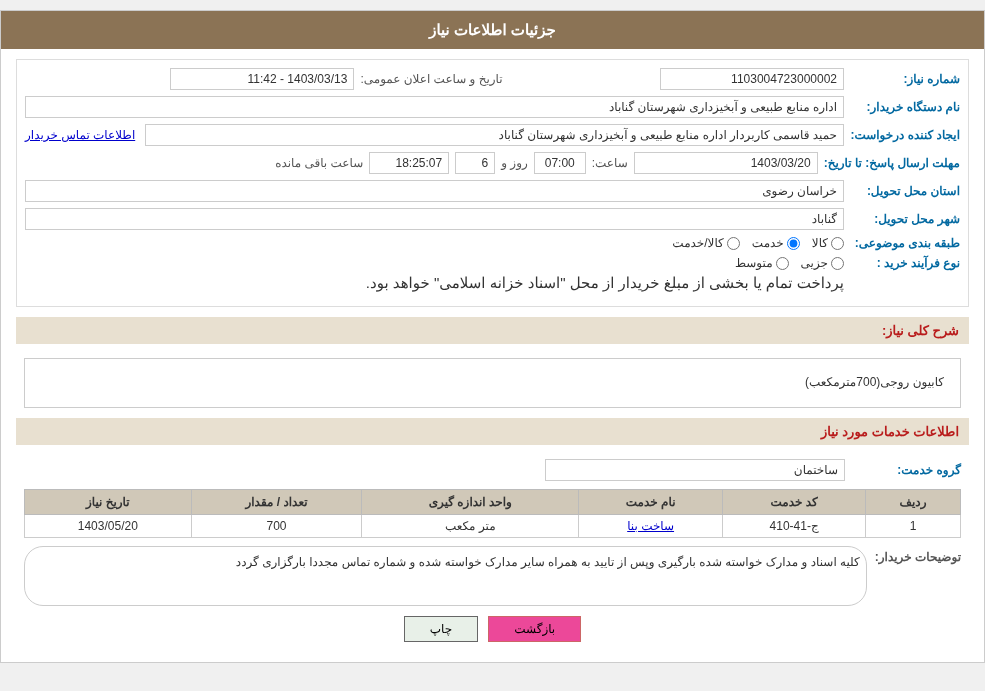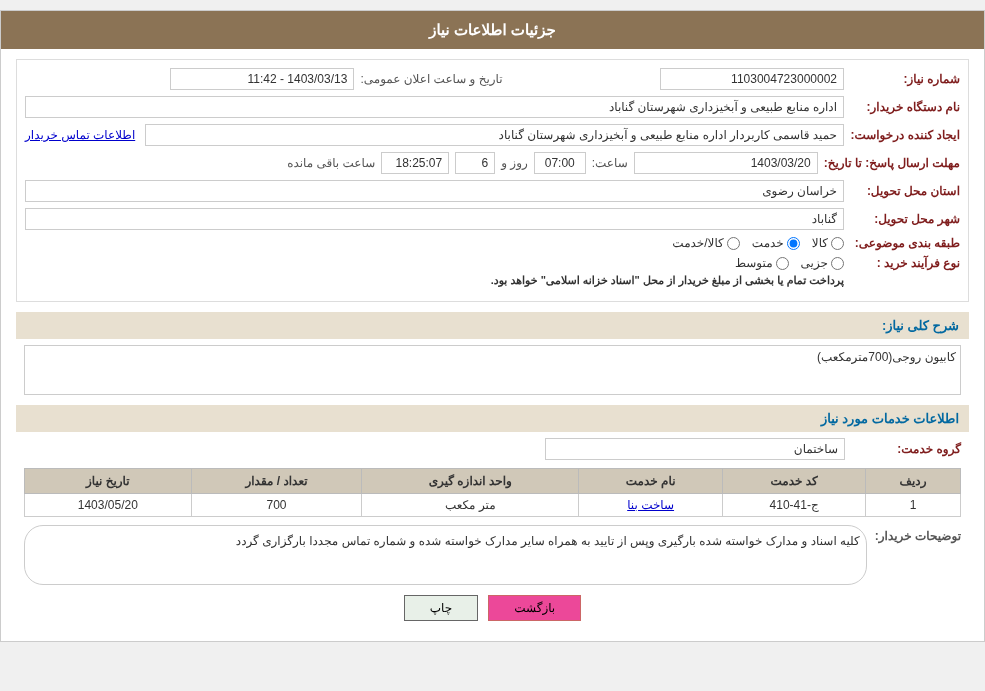--- a/index.html
+++ b/index.html
@@ -32,21 +32,21 @@
       margin-bottom: 10px;
       padding: 8px;
     }
     .form-row {
       display: flex;
       align-items: center;
       margin-bottom: 6px;
       gap: 6px;
     }
     .form-label {
-      color: #7f1d1d;
+      color: #0369a1;
       font-weight: bold;
       white-space: nowrap;
       min-width: 110px;
       text-align: right;
     }
     .form-value {
       border: 1px solid #ccc;
       padding: 3px 6px;
       background: #fff;
       min-height: 22px;
@@ -74,27 +74,27 @@
     .radio-item {
       display: flex;
       align-items: center;
       gap: 3px;
     }
     .section-title {
       background: #e8e0d0;
       padding: 6px 10px;
       font-weight: bold;
       font-size: 13px;
-      margin-bottom: 6px;
-      color: #0369a1;
+      margin-bottom: 14px;
+      color: #b91c1c;
     }
     .textarea-box {
       border: 1px solid #ccc;
       min-height: 50px;
-      padding: 4px;
+      padding: 16px;
       width: 100%;
       text-align: right;
       resize: none;
       background: #fff;
     }
     table {
       width: 100%;
       border-collapse: collapse;
       margin-bottom: 8px;
     }
@@ -190,21 +190,21 @@
         <span class="link-blue" style="white-space:nowrap; margin-right: 4px;">اطلاعات تماس خریدار</span>
       </div>
 
       <div class="form-row">
         <span class="form-label">مهلت ارسال پاسخ: تا تاریخ:</span>
         <div class="form-value form-value-narrow">1403/03/20</div>
         <span class="inline-label">ساعت:</span>
         <div class="form-value" style="width:52px; flex:none;text-align:center;">07:00</div>
         <span class="inline-label">روز و</span>
         <div class="form-value" style="width:40px; flex:none;">6</div>
-        <div class="form-value" style="width:68px; flex:none;">18:25:07</div>
+        <div class="form-value" style="width:80px; flex:none;">18:25:07</div>
         <span class="inline-label">ساعت باقی مانده</span>
       </div>
 
       <div class="form-row">
         <span class="form-label">استان محل تحویل:</span>
         <div class="form-value">خراسان رضوی</div>
       </div>
 
       <div class="form-row">
         <span class="form-label">شهر محل تحویل:</span>
@@ -235,21 +235,21 @@
           <div class="radio-group" style="margin-bottom:4px;">
             <div class="radio-item">
               <input type="radio" name="process" style="">
               <span>جزیی</span>
             </div>
             <div class="radio-item">
               <input type="radio" name="process" style="">
               <span>متوسط</span>
             </div>
           </div>
-          <div style="color:#333; font-size:11px;font-weight:bold;">پرداخت تمام یا بخشی از مبلغ خریدار از محل "اسناد خزانه اسلامی" خواهد بود.</div>
+          <div style="color:#333; font-size:15px;">پرداخت تمام یا بخشی از مبلغ خریدار از محل "اسناد خزانه اسلامی" خواهد بود.</div>
         </div>
       </div>
     </div>
 
     <div class="section-title">
       <span>شرح کلی نیاز:</span>
     </div>
     <div style="margin-bottom:10px; padding: 0 8px;">
       <div class="form-row">
         <div style="flex:1;">

